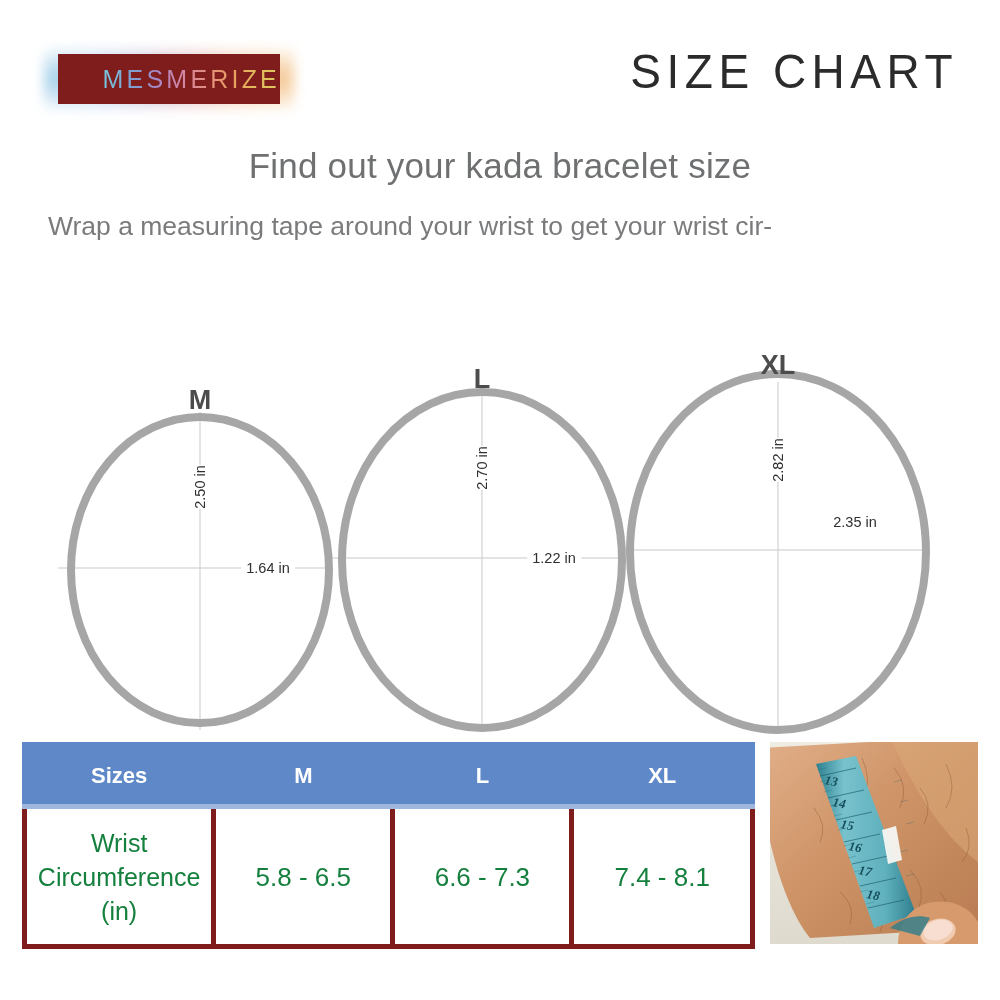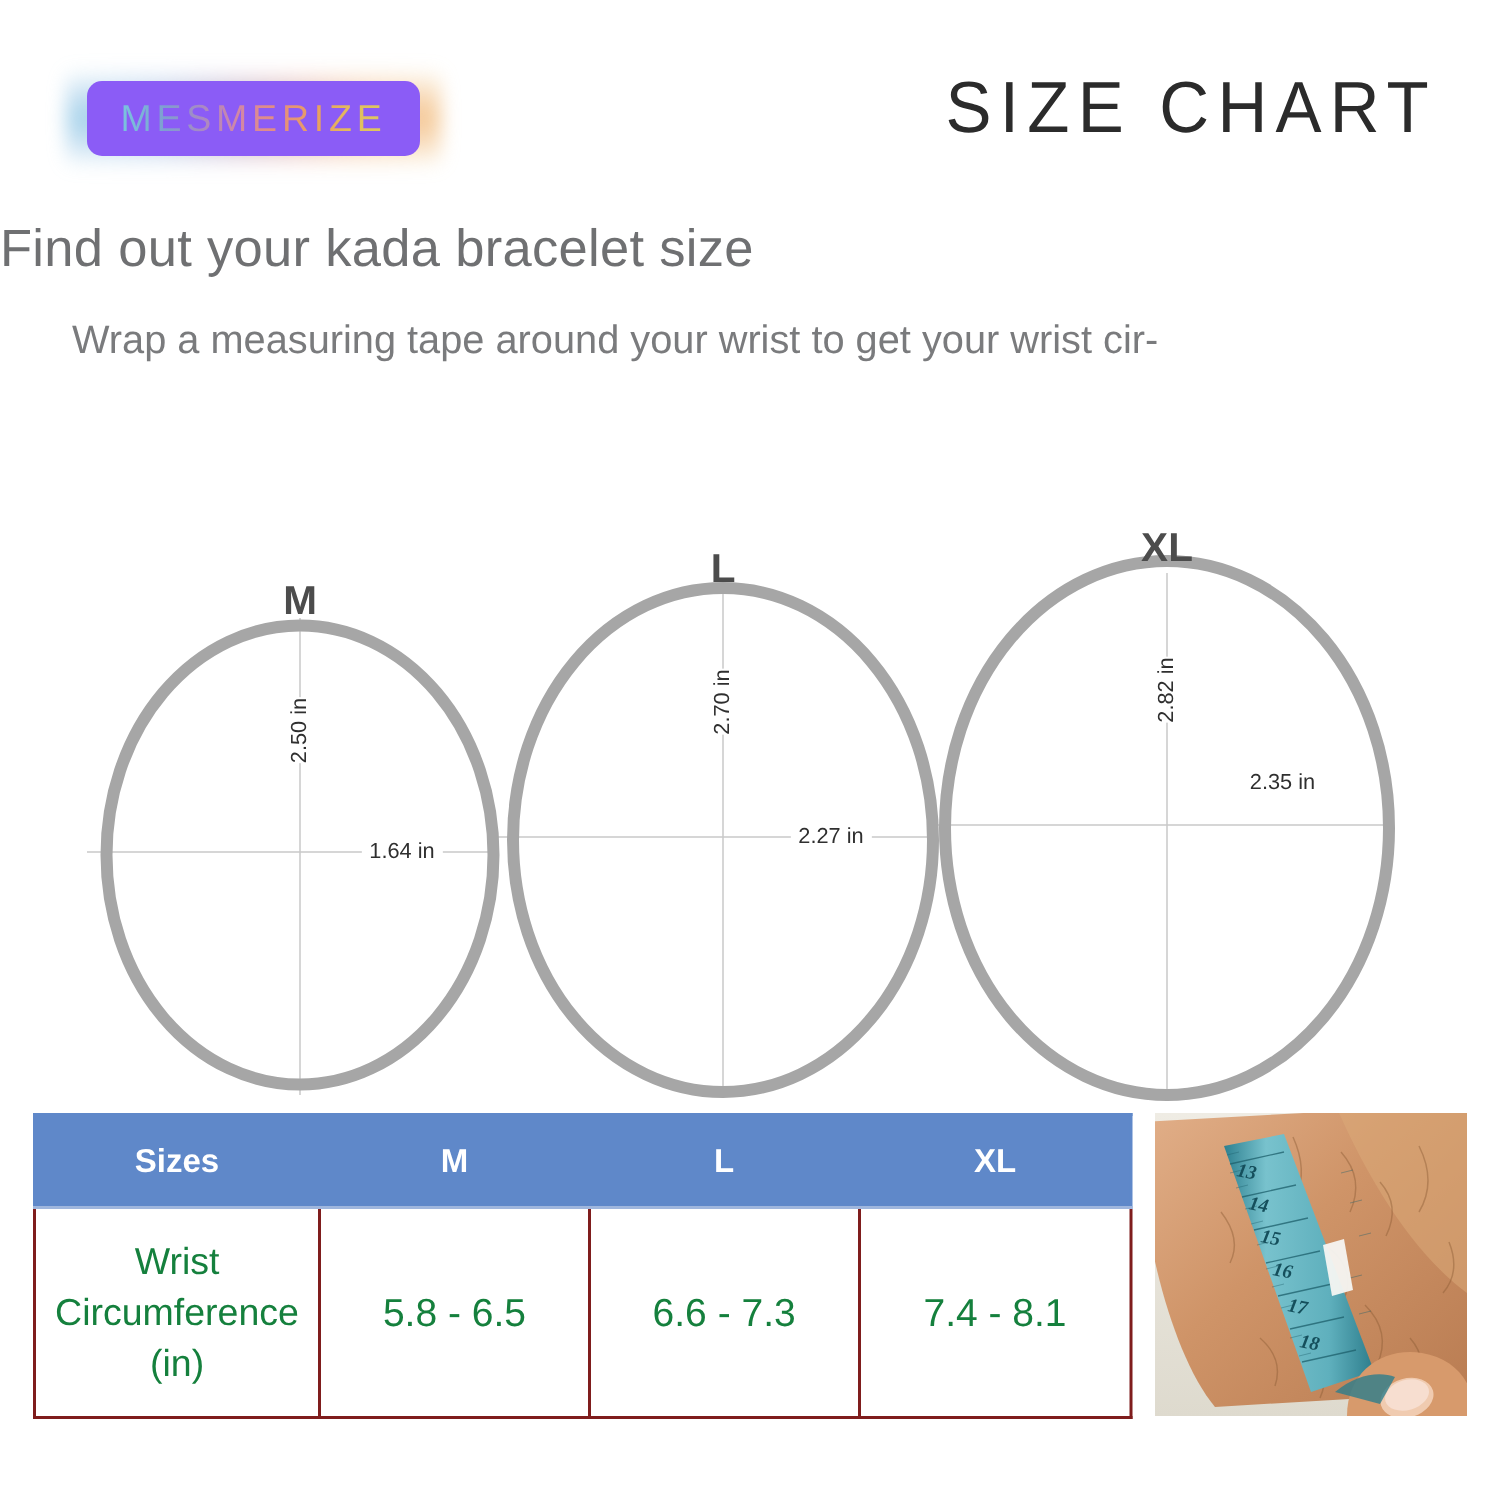--- a/index.html
+++ b/index.html
@@ -23,22 +23,22 @@
       radial-gradient(ellipse at 8% 50%,  rgba(120,200,225,.55) 0%, rgba(120,200,225,0) 62%),
       radial-gradient(ellipse at 30% 50%, rgba(150,150,225,.45) 0%, rgba(150,150,225,0) 62%),
       radial-gradient(ellipse at 50% 50%, rgba(230,140,180,.45) 0%, rgba(230,140,180,0) 62%),
       radial-gradient(ellipse at 72% 50%, rgba(240,150,110,.50) 0%, rgba(240,150,110,0) 62%),
       radial-gradient(ellipse at 95% 50%, rgba(240,205,110,.55) 0%, rgba(240,205,110,0) 62%);
     filter: blur(6px);
   }
   #logo-box {
     position: absolute; left: 0; top: 0;
     width: 222px; height: 50px;
-    background: #8b5cf6;
-    display: flex; align-items: center; justify-content: center; border-radius: 10px;
+    background: #7f1d1d;
+    display: flex; align-items: center; justify-content: flex-end;
   }
   #logo-text {
     font-size: 25px; letter-spacing: 3.2px; font-weight: 400;
     background: linear-gradient(90deg,
         #79c6df 0%, #7f9ed0 17%, #a988c4 31%,
         #d387a4 45%, #e48f7d 60%, #e8a060 74%,
         #e2bd5e 87%, #dcc95f 100%);
     -webkit-background-clip: text; background-clip: text;
     -webkit-text-fill-color: transparent; color: transparent;
     white-space: nowrap;
@@ -48,21 +48,21 @@
   #chart-title {
     position: absolute; right: 42px; top: 43px;
     font-size: 46px; font-weight: 300; letter-spacing: 5.5px;
     color: #2b2b2b; white-space: nowrap;
     transform: scaleY(1.05); transform-origin: right top;
   }
 
   
   #headline {
     position: absolute; left: 0; right: 0; top: 146px;
-    font-size: 35px; font-weight: 400;
+    text-align: center; font-size: 35px; font-weight: 400;
     color: #6f7072; letter-spacing: .2px;
   }
   #body-copy {
     position: absolute; left: 48px; width: 908px; top: 200px;
     color: #7a7b7d;
     font-size: 26.5px; line-height: 52px; letter-spacing: 0px;
   }
   #body-copy div { white-space: nowrap; }
 
   
@@ -81,21 +81,21 @@
     background: #fff; padding: 4px 0; white-space: nowrap;
     transform: translate(-50%, -50%) rotate(-90deg);
   }
 
   
   #size-table {
     position: absolute; left: 22px; top: 742px;
     width: 733px; border-collapse: collapse;
   }
   #size-table th, #size-table td {
-    border: 2px solid #7f1d1d; text-align: center; vertical-align: middle;
+    border: 5px solid #7f1d1d; text-align: center; vertical-align: middle;
   }
   #size-table thead th {
     background: #5f88c9; color: #ffffff;
     font-size: 22px; font-weight: 700; height: 62px;
     border-color: #5f88c9; border-bottom-color: #9fb6dd;
   }
   #size-table thead th + th { border-left: 1px solid #86a4d6; }
   #size-table tbody td {
     height: 140px; color: #15803d; font-size: 26px; font-weight: 400;
     line-height: 34px;
@@ -158,21 +158,21 @@
     </svg>
 
     
     <div class="size-label" style="left:200px; top:385px;">M</div>
     <div class="dim-v" style="left:200px; top:487px;">2.50 in</div>
     <div class="dim-h" style="left:268px; top:568px;">1.64 in</div>
 
     
     <div class="size-label" style="left:482px; top:364px;">L</div>
     <div class="dim-v" style="left:482px; top:468px;">2.70 in</div>
-    <div class="dim-h" style="left:554px; top:558px;">2.27 in</div>
+    <div class="dim-h" style="left:554px; top:558px;">1.22 in</div>
 
     
     <div class="size-label" style="left:778px; top:350px;">XL</div>
     <div class="dim-v" style="left:778px; top:460px;">2.82 in</div>
     <div class="dim-h" style="left:855px; top:522px;">2.35 in</div>
   </div>
 
   <table id="size-table">
     <thead>
       <tr>

